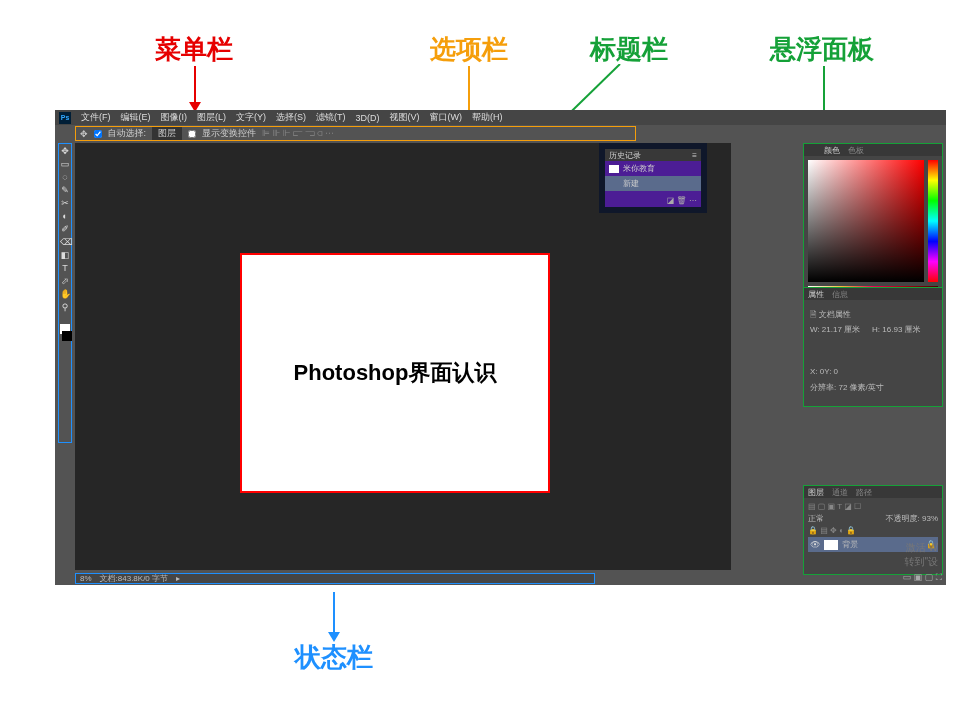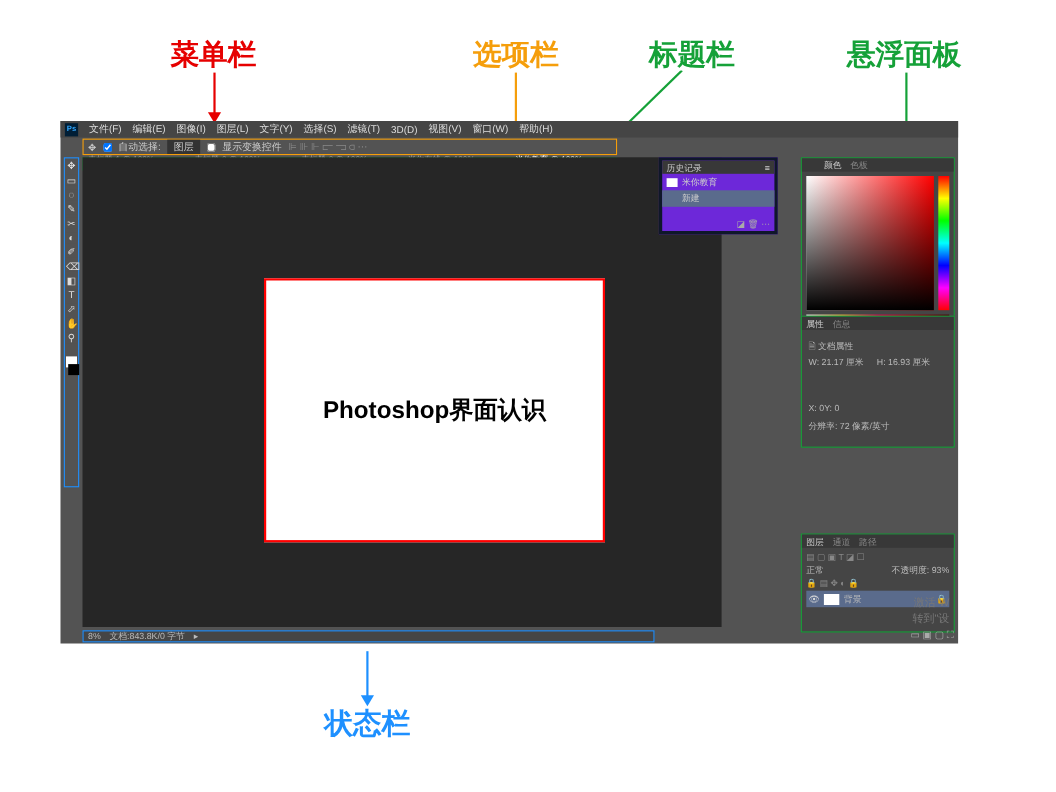--- a/index.html
+++ b/index.html
@@ -12,36 +12,36 @@
   .ann-green { color: #15a138; }
   .ann-blue { color: #1e90ff; }
 
   
   .arrow { position: absolute; }
   .v-line { width: 2px; }
   .h-line { height: 2px; }
   .arrowhead { width: 0; height: 0; position: absolute; }
 
   
-  .ps { position: absolute; left: 55px; top: 110px; width: 816px; height: 475px; background: #535353; color: #ccc; font-size: 9px; }
+  .ps { position: absolute; left: 55px; top: 110px; width: 891px; height: 475px; background: #535353; color: #ccc; font-size: 9px; }
   .ps-menubar { height: 15px; background: #454545; display: flex; align-items: center; padding-left: 4px; gap: 10px; color: #ddd; }
   .ps-menubar .logo { width: 12px; height: 12px; background: #001e36; color:#31a8ff; display:inline-flex; align-items:center; justify-content:center; font-size:7px; font-weight:bold;}
   .ps-options { height: 15px; background: #535353; border: 1px solid #f59e0b; margin: 1px 310px 0 20px; display: flex; align-items: center; padding: 0 4px; gap: 6px; color:#ccc; }
   .ps-options input[type=checkbox]{ width:8px; height:8px; }
   .ps-tabs { height: 12px; border: 1px solid #15a138; margin: 2px 310px 0 20px; display: flex; align-items: center; gap: 10px; padding: 0 4px; color:#aaa; font-size:7.5px;}
   .ps-tabs .tab.active { color:#fff; }
   .ps-toolbar { position: absolute; left: 3px; top: 33px; width: 14px; height: 300px; border: 1px solid #1e90ff; background:#535353; display:flex; flex-direction:column; align-items:center; gap:3px; padding:2px 0;}
   .ps-toolbar .t { width:10px; height:10px; background:#535353; color:#ddd; font-size:9px; text-align:center; line-height:10px;}
   .ps-toolbar .fg { width:10px; height:10px; background:#fff; }
   .ps-toolbar .bgc { width:10px; height:10px; background:#000; margin-top:-6px; margin-left:3px;}
   .ps-canvas-area { position:absolute; left:20px; top:33px; right:215px; bottom:15px; background:#262626; }
   .ps-doc { position:absolute; left:165px; top:110px; width:310px; height:240px; border:2px solid #f00; background:#fff; display:flex; align-items:center; justify-content:center; }
   .ps-doc-text { color:#000; font-size:22px; font-weight:700; }
   .ps-status { position:absolute; left:20px; bottom:1px; height:11px; width:520px; border:1px solid #1e90ff; background:#454545; display:flex; align-items:center; padding:0 4px; gap:8px; font-size:8px; color:#bbb;}
-  .ps-history { position:absolute; left:544px; top:33px; width:108px; height:70px; background:#6d28d9; border:3px solid #0f172a; font-size:8px; color:#ccc;}
+  .ps-history { position:absolute; left:544px; top:33px; width:108px; height:70px; background:#4c1d95; border:6px solid #0f172a; font-size:8px; color:#ccc;}
   .ps-history .hd { height:12px; background:#383838; padding:0 4px; display:flex; align-items:center; justify-content:space-between;}
   .ps-history .row { display:flex; align-items:center; gap:4px; padding:2px 4px;}
   .ps-history .thumb { width:10px; height:8px; background:#fff;}
   
   .ps-right { position:absolute; right:3px; top:33px; width:140px; bottom:3px; }
   .float-box { border:1px solid #15a138; position:absolute; right:0; width:140px; }
   .color-panel { top:0; height:155px; background:#454545; }
   .color-panel .hd { height:12px; background:#383838; display:flex; align-items:center; gap:8px; padding:0 20px; font-size:8px;}
   .color-panel .body { display:flex; height:130px; }
   .color-picker { flex:1; margin:4px; position:relative; background: linear-gradient(to bottom, rgba(0,0,0,0), #000), linear-gradient(to right, #fff, #f00); }

